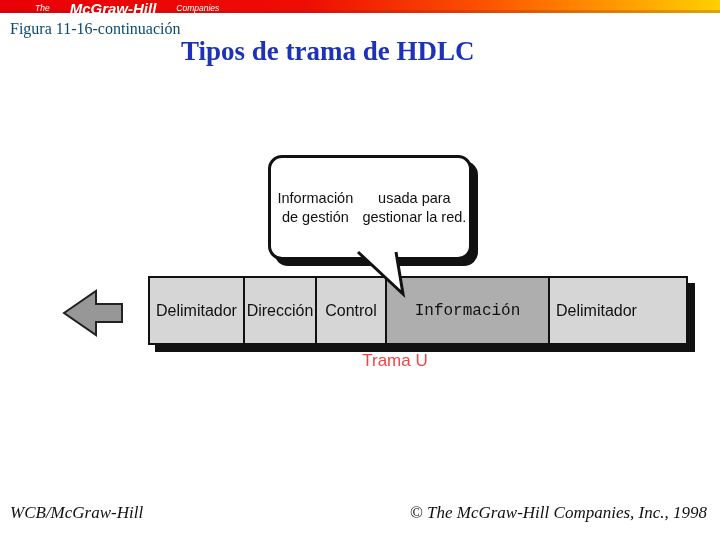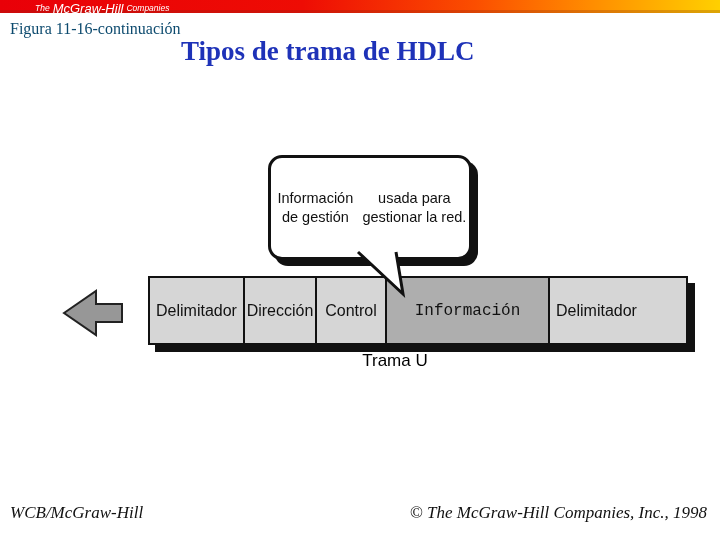--- a/index.html
+++ b/index.html
@@ -7,24 +7,24 @@
     width:720px;height:540px;position:relative;overflow:hidden;
     background:#ffffff;font-family:"Liberation Sans",sans-serif;
   }
   
   .brand-bar{
     position:absolute;left:0;top:0;width:720px;height:13px;
     background:linear-gradient(to right,#e90008 0%,#ee0c04 42%,#fb4e00 66%,#ff8c00 82%,#ffd000 100%);
     box-shadow:inset 0 -3px 0 rgba(120,40,20,0.25);
   }
   .brand-logo{
-    position:absolute;left:35px;top:0;height:16px;display:flex;align-items:center;gap:3px;
+    position:absolute;left:35px;top:0;height:16px;display:flex;align-items:center;gap:20px;
     color:#ffffff;font-style:italic;font-size:8.5px;line-height:13px;white-space:nowrap;
   }
-  .brand-logo .bold{font-weight:normal;font-size:13px;}
+  .brand-logo .bold{font-weight:bold;font-size:15px;}
   
   .figure-label{
     position:absolute;left:10px;top:20px;
     font-family:"Liberation Serif",serif;font-size:16px;color:#0c4a6e;
   }
   .slide-title{
     position:absolute;left:181px;top:36px;
     font-family:"Liberation Serif",serif;font-weight:bold;font-size:27px;
     color:#1e32b8;white-space:nowrap;
   }
@@ -46,21 +46,21 @@
   }
   .frame-cell{
     box-sizing:border-box;border-right:2px solid #111;background:#d6d6d6;
     display:flex;align-items:center;justify-content:center;
     font-size:16px;color:#111;white-space:nowrap;
   }
   .frame-cell:last-child{border-right:none;}
   .frame-cell.info{background:#aeaeae;font-family:Liberation Mono, monospace;}
   .frame-caption{
     position:absolute;left:320px;top:351px;width:150px;text-align:center;
-    font-size:17px;color:#000000;
+    font-size:17px;color:#ef4444;
   }
   
   .footer-left{
     position:absolute;left:10px;top:503px;
     font-family:"Liberation Serif",serif;font-style:italic;font-size:17px;color:#111;
   }
   .footer-right{
     position:absolute;right:13px;top:503px;
     font-family:"Liberation Serif",serif;font-style:italic;font-size:17px;color:#111;
   }

